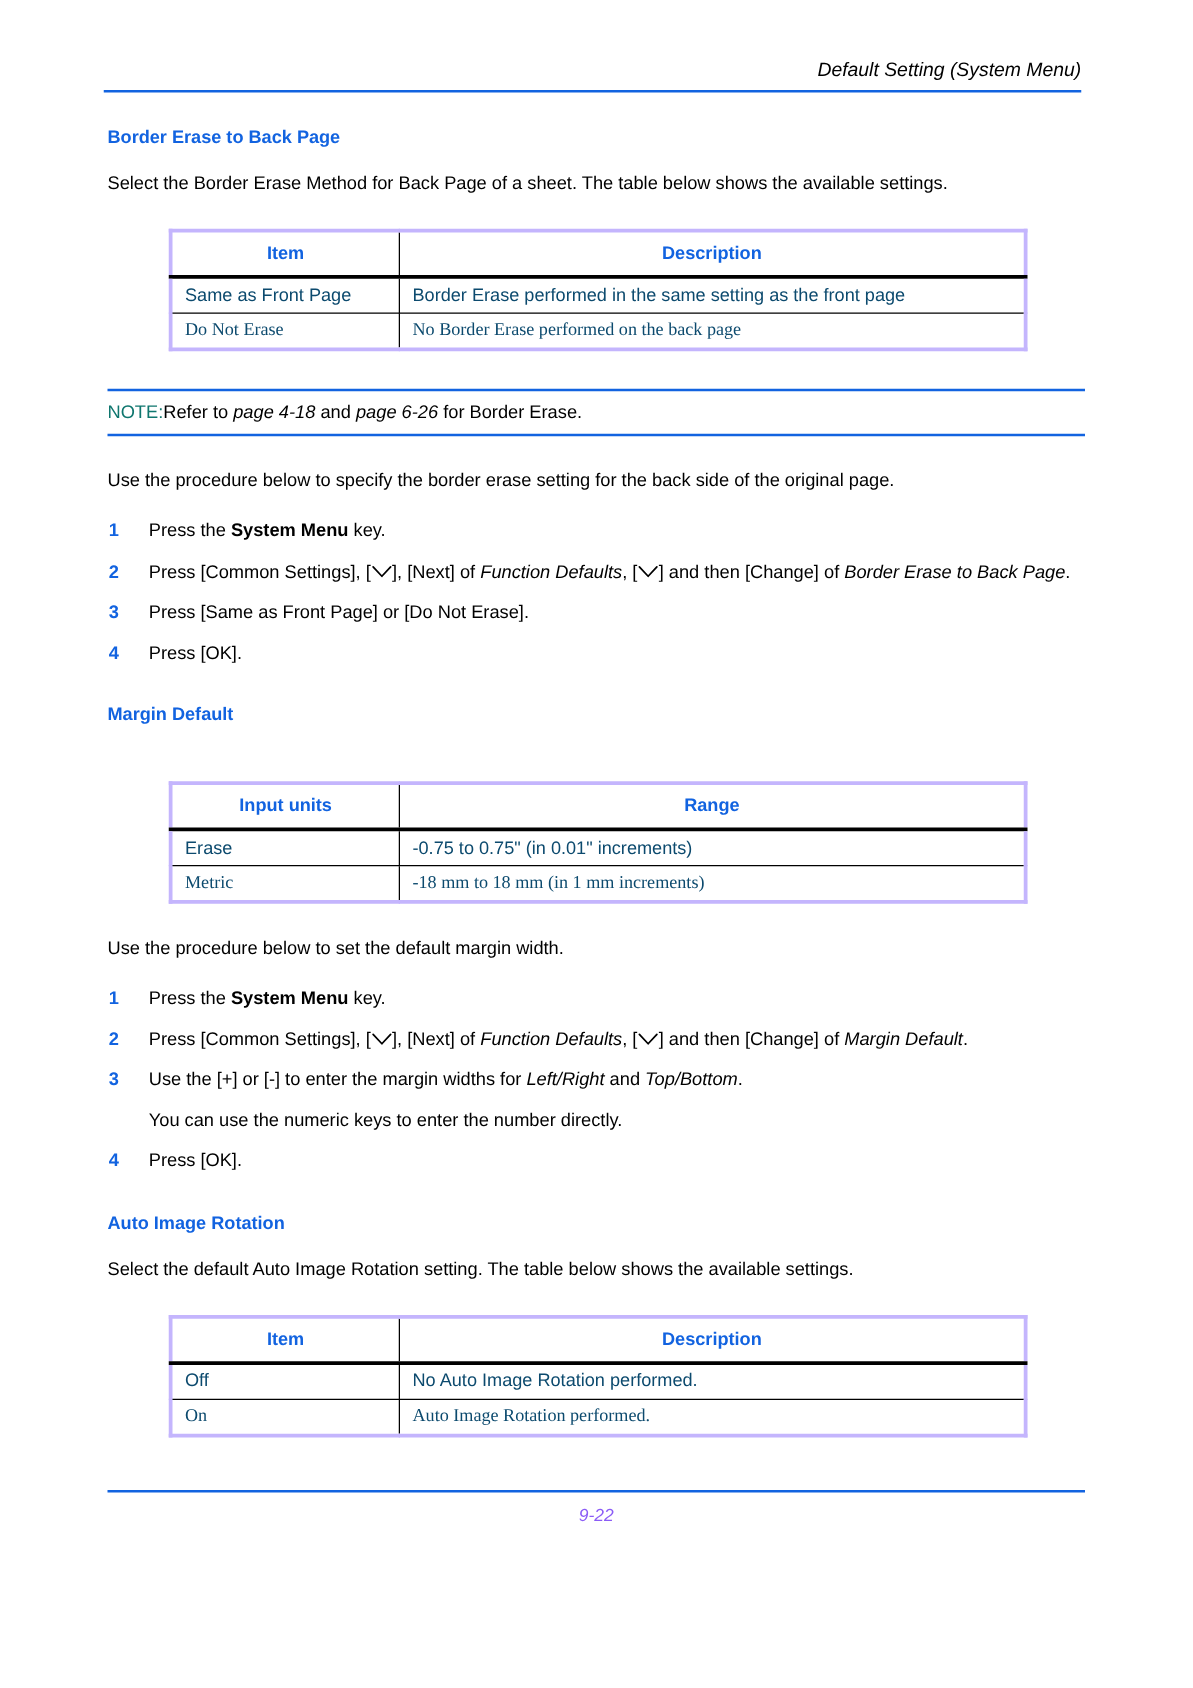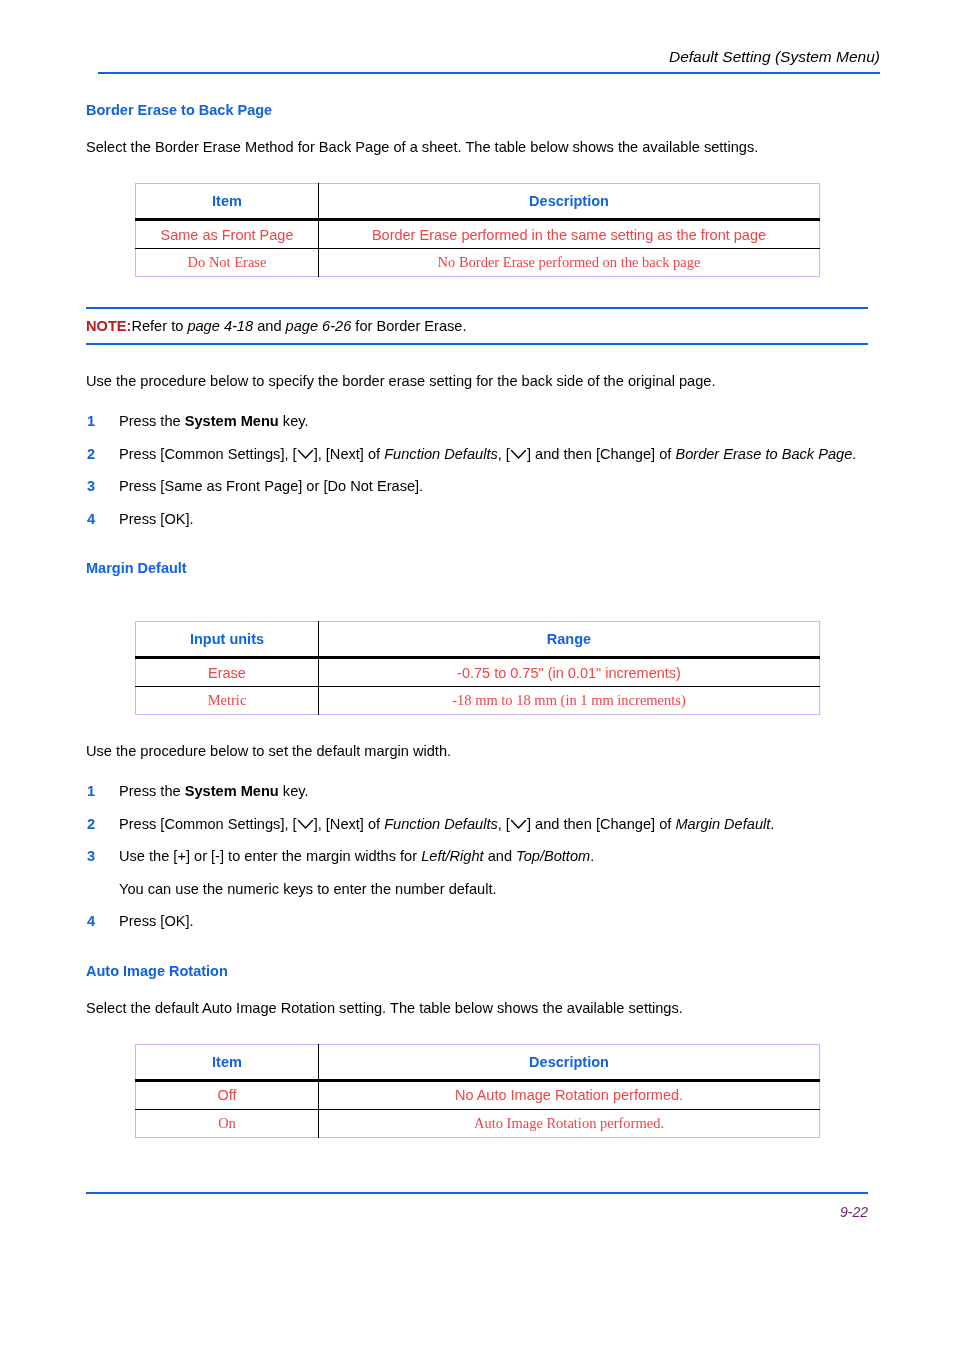--- a/index.html
+++ b/index.html
@@ -19,21 +19,21 @@
     position: absolute;
     left: 0;
     top: 0;
     width: 954px;
     height: 1350px;
   }
 
   
   .header {
     position: absolute;
-    left: 98px;
+    left: 83px;
     top: 48px;
     width: 782px;
   }
   .header-title {
     font-style: italic;
     font-size: 15.5px;
     text-align: right;
     color: #000;
     line-height: 18px;
   }
@@ -74,68 +74,68 @@
 
   
   .tbl-wrap {
     margin-left: 49px;
     width: 684px;
   }
   table.doc-table {
     border-collapse: collapse;
     width: 684px;
     table-layout: fixed;
-    border: 1px solid #c4b5fd;
+    border: 3px solid #c4b5fd;
   }
   table.doc-table col.c1 { width: 183px; }
   table.doc-table col.c2 { width: 501px; }
 
   table.doc-table th {
     color: #1263e0;
     font-size: 14.5px;
     font-weight: bold;
     text-align: center;
     height: 34px;
     padding: 0 8px;
     border-right: 1px solid #000;
     border-bottom: 3px solid #000;
     vertical-align: middle;
   }
   table.doc-table th:last-child { border-right: none; }
 
   table.doc-table td {
     font-size: 14.5px;
-    color: #ef4444;
+    color: #0c4a6e;
     height: 27px;
     padding: 0 10px;
     border-right: 1px solid #000;
     border-bottom: 1px solid #000;
     vertical-align: middle;
-    text-align: center;
+    text-align: left;
   }
   table.doc-table td:last-child { border-right: none; }
   table.doc-table tr:last-child td { border-bottom: none; font-family: Liberation Serif, serif; }
 
   
   .note {
     width: 782px;
   }
   .note-rule {
     height: 2px;
     background: #1263e0;
   }
   .note-body {
     font-size: 14.6px;
     line-height: 20px;
     padding: 7px 0 7px 0;
     color: #000;
   }
   .note-label {
-    color: #b91c1c;
-    font-weight: bold;
+    color: #0f766e;
+    font-weight: normal;
   }
 
   
   .step {
     position: relative;
     padding-left: 33px;
     font-size: 14.6px;
     line-height: 20.5px;
     color: #000;
     margin: 0;
@@ -176,24 +176,24 @@
     position: absolute;
     left: 86px;
     top: 1192px;
     width: 782px;
   }
   .footer-rule {
     height: 2px;
     background: #1263e0;
   }
   .footer-page {
-    text-align: right;
+    text-align: center;
     font-style: italic;
     font-size: 14px;
-    color: #701a75;
+    color: #8b5cf6;
     padding-top: 10px;
   }
 </style>
 </head>
 <body>
 
 <div class="page">
 
   <div class="header">
     <div class="header-title">Default Setting (System Menu)</div>
@@ -326,21 +326,21 @@
               </svg></span><span>], [Next] of </span><span class="ital">Function Defaults</span><span>, [</span><span class="key-chevron"><svg width="17" height="11" viewBox="0 0 17 11" xmlns="http://www.w3.org/2000/svg">
                 <path d="M1.5 1.5 L8.5 9 L15.5 1.5" fill="none" stroke="#000000" stroke-width="1.4" stroke-linecap="round" stroke-linejoin="round"></path>
               </svg></span><span>] and then [Change] of </span><span class="ital">Margin Default</span><span>.</span></span>
       </div>
       <div class="step-gap"></div>
       <div class="step">
         <span class="step-num">3</span>
         <span class="step-text"><span>Use the [+] or [-] to enter the margin widths for </span><span class="ital">Left/Right</span><span> and </span><span class="ital">Top/Bottom</span><span>.</span></span>
       </div>
       <div class="step-gap"></div>
-      <div class="substep">You can use the numeric keys to enter the number default.</div>
+      <div class="substep">You can use the numeric keys to enter the number directly.</div>
       <div class="step-gap"></div>
       <div class="step">
         <span class="step-num">4</span>
         <span class="step-text"><span>Press [OK].</span></span>
       </div>
     </div>
 
     <div class="sp-30"></div>
 
     <h2 class="section-heading">Auto Image Rotation</h2>

